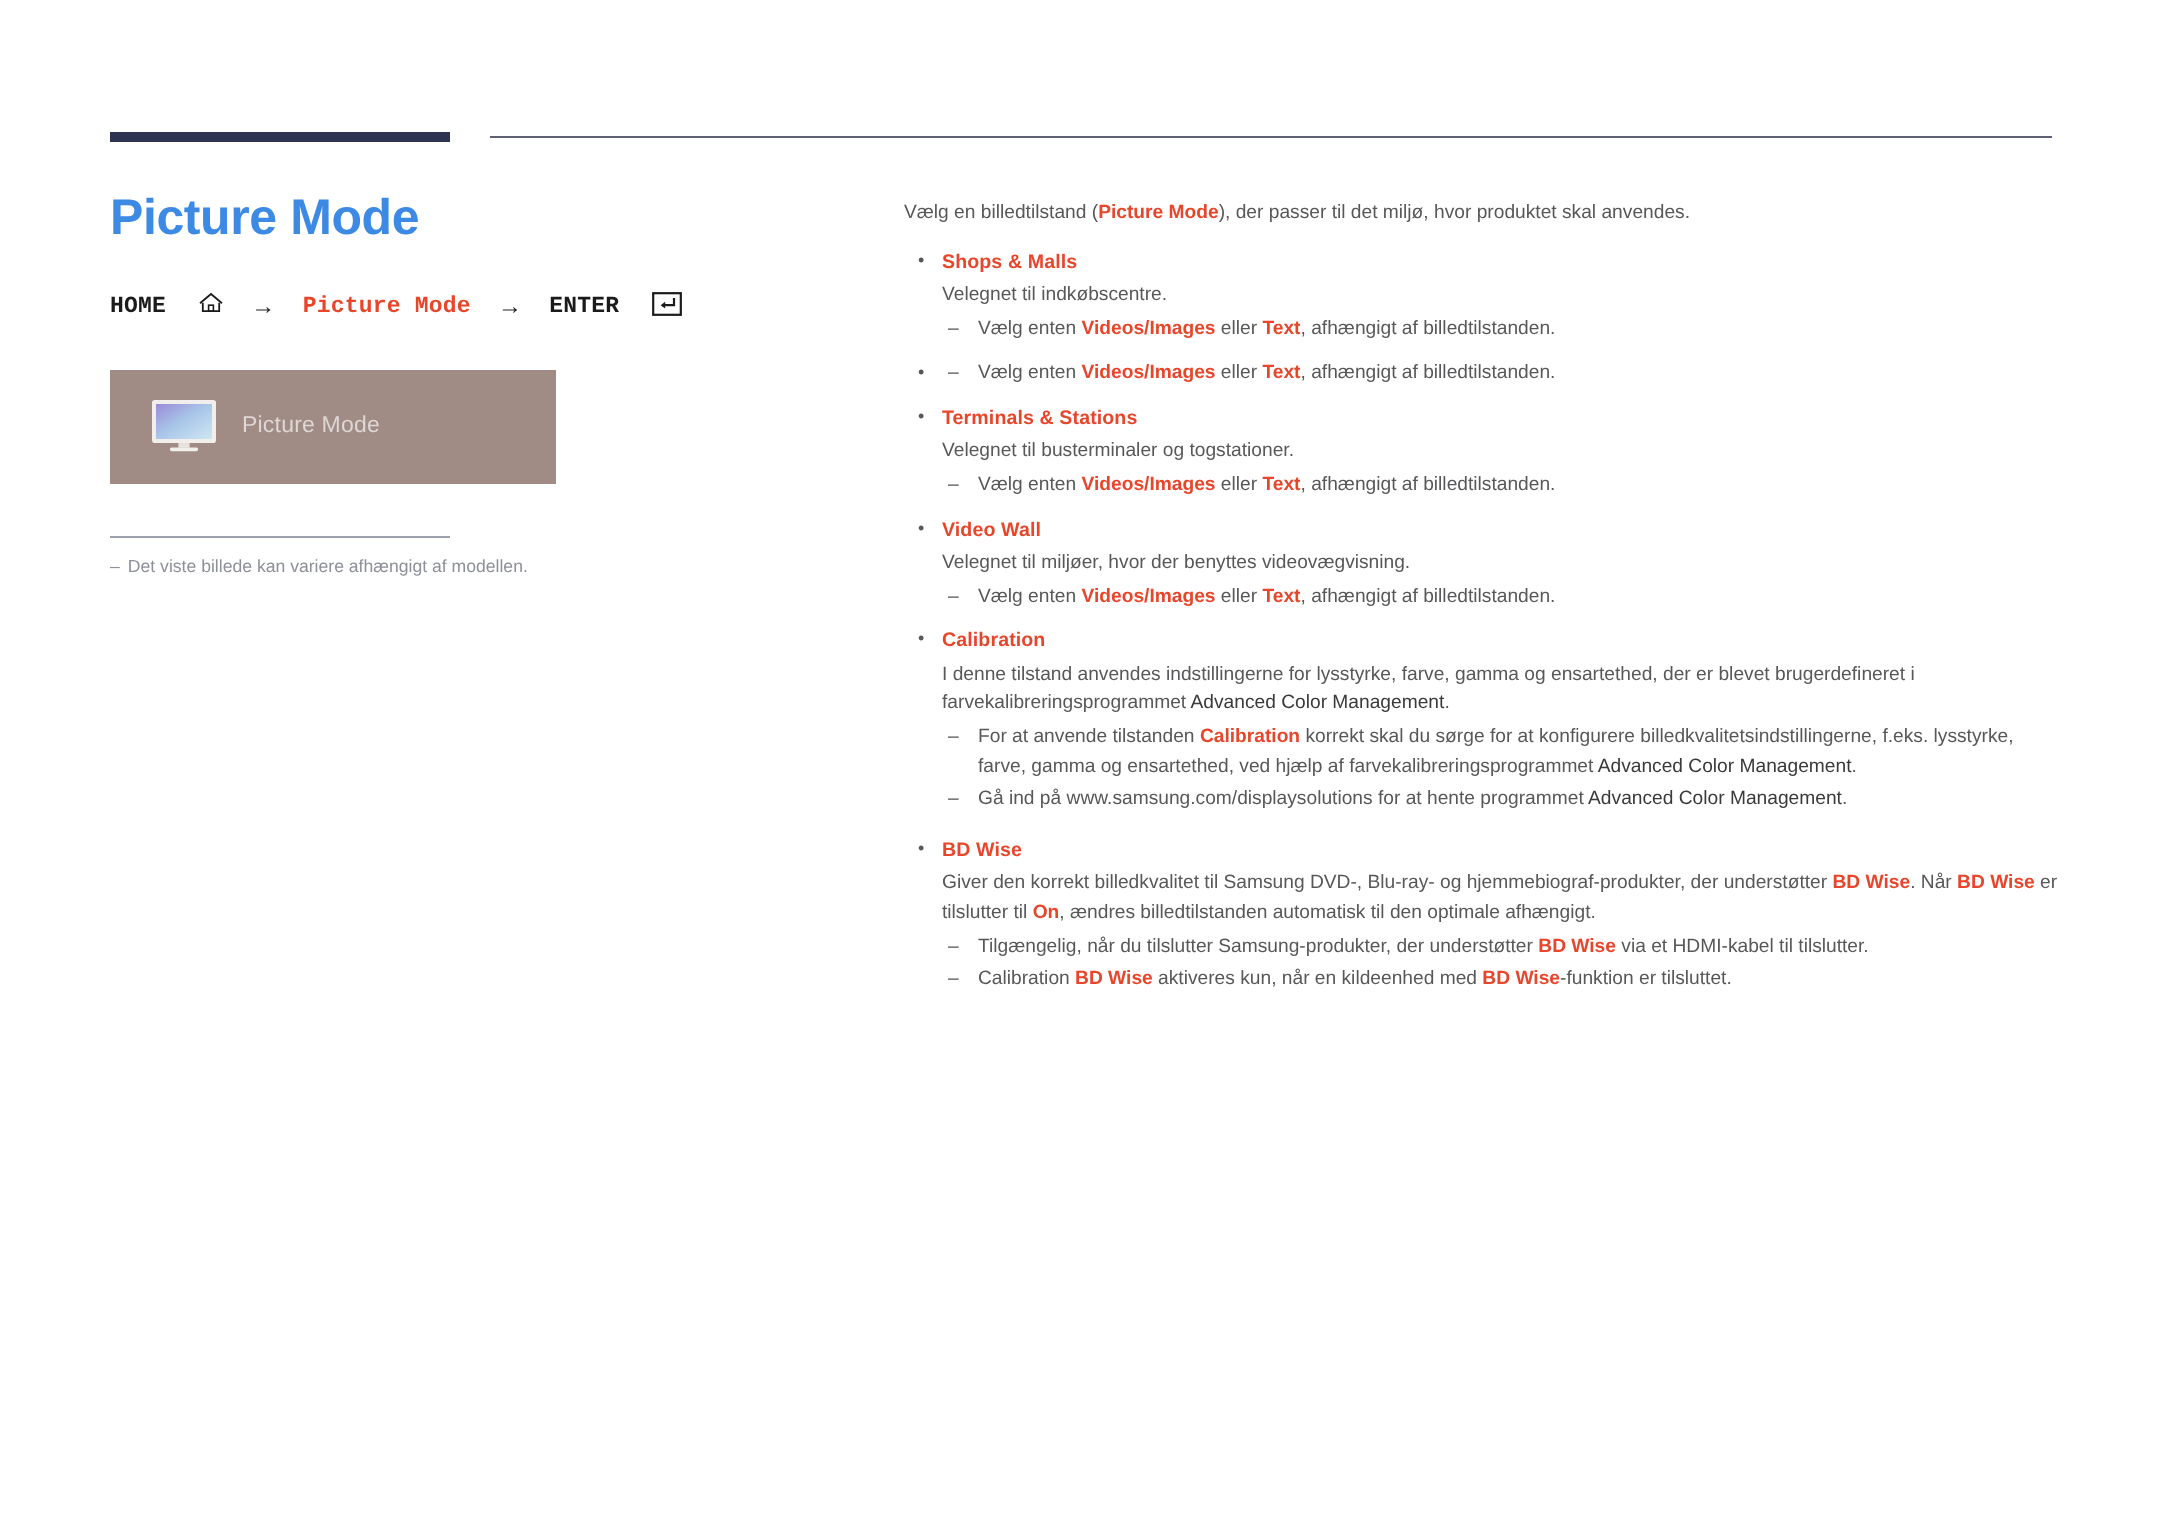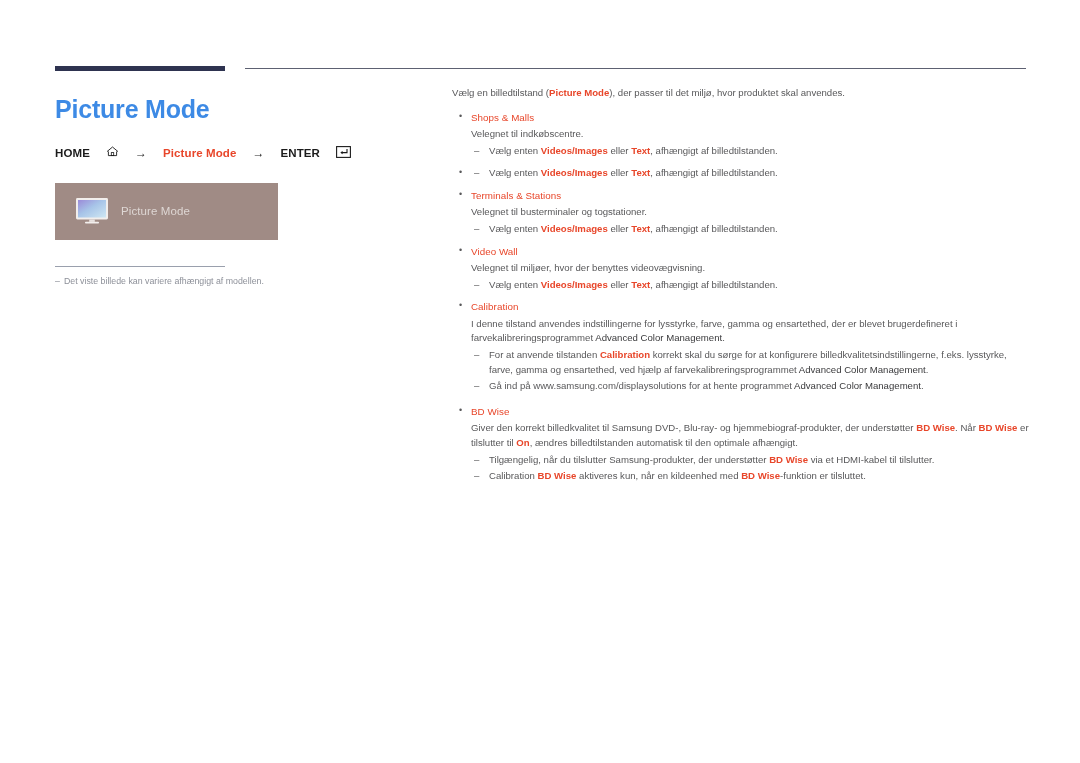--- a/index.html
+++ b/index.html
@@ -59,20 +59,21 @@
   #nav-path {
     font-size: 11.5px;
     font-weight: bold;
     color: #1b1b1b;
     letter-spacing: 0.1px;
     display: flex;
     align-items: center;
     gap: 16px;
     margin-bottom: 23px;
     white-space: nowrap;
+    font-family: Liberation Mono, monospace;
   }
   #nav-path .nav-red { color: #e8462a; }
   #nav-path .arrow { font-weight: normal; font-size: 12px; color: #1b1b1b; }
   .icon-inline { display: inline-block; vertical-align: -2px; }
 
   
   #image-placeholder {
     width: 223px;
     height: 57px;
     background: #a08b85;
@@ -103,21 +104,21 @@
     display: flex;
     gap: 4px;
     line-height: 1.4;
   }
   .note-dash { flex: none; }
 
   
   #right-column {
     position: absolute;
     left: 452px;
-    top: 86px;
+    top: 100px;
     width: 578px;
     font-size: 9.6px;
     line-height: 1.55;
     color: #58585a;
   }
   #intro-paragraph { margin-bottom: 9px; }
 
   .bullet-group { margin-bottom: 0; }
 
   .b1 {
@@ -129,21 +130,21 @@
     width: 19px;
     color: #58585a;
     font-size: 9px;
     line-height: 1.55;
     padding-left: 7px;
     box-sizing: border-box;
   }
   .b1 > .b1-body { flex: 1; }
   .b1-title {
     color: #e8462a;
-    font-weight: normal;
+    font-weight: bold;
     font-size: 9.8px;
     letter-spacing: 0.05px;
     margin-bottom: 2px;
   }
   .b1-desc { margin-bottom: 2px; }
 
   .b2 {
     display: flex;
     margin-bottom: 1px;
   }

